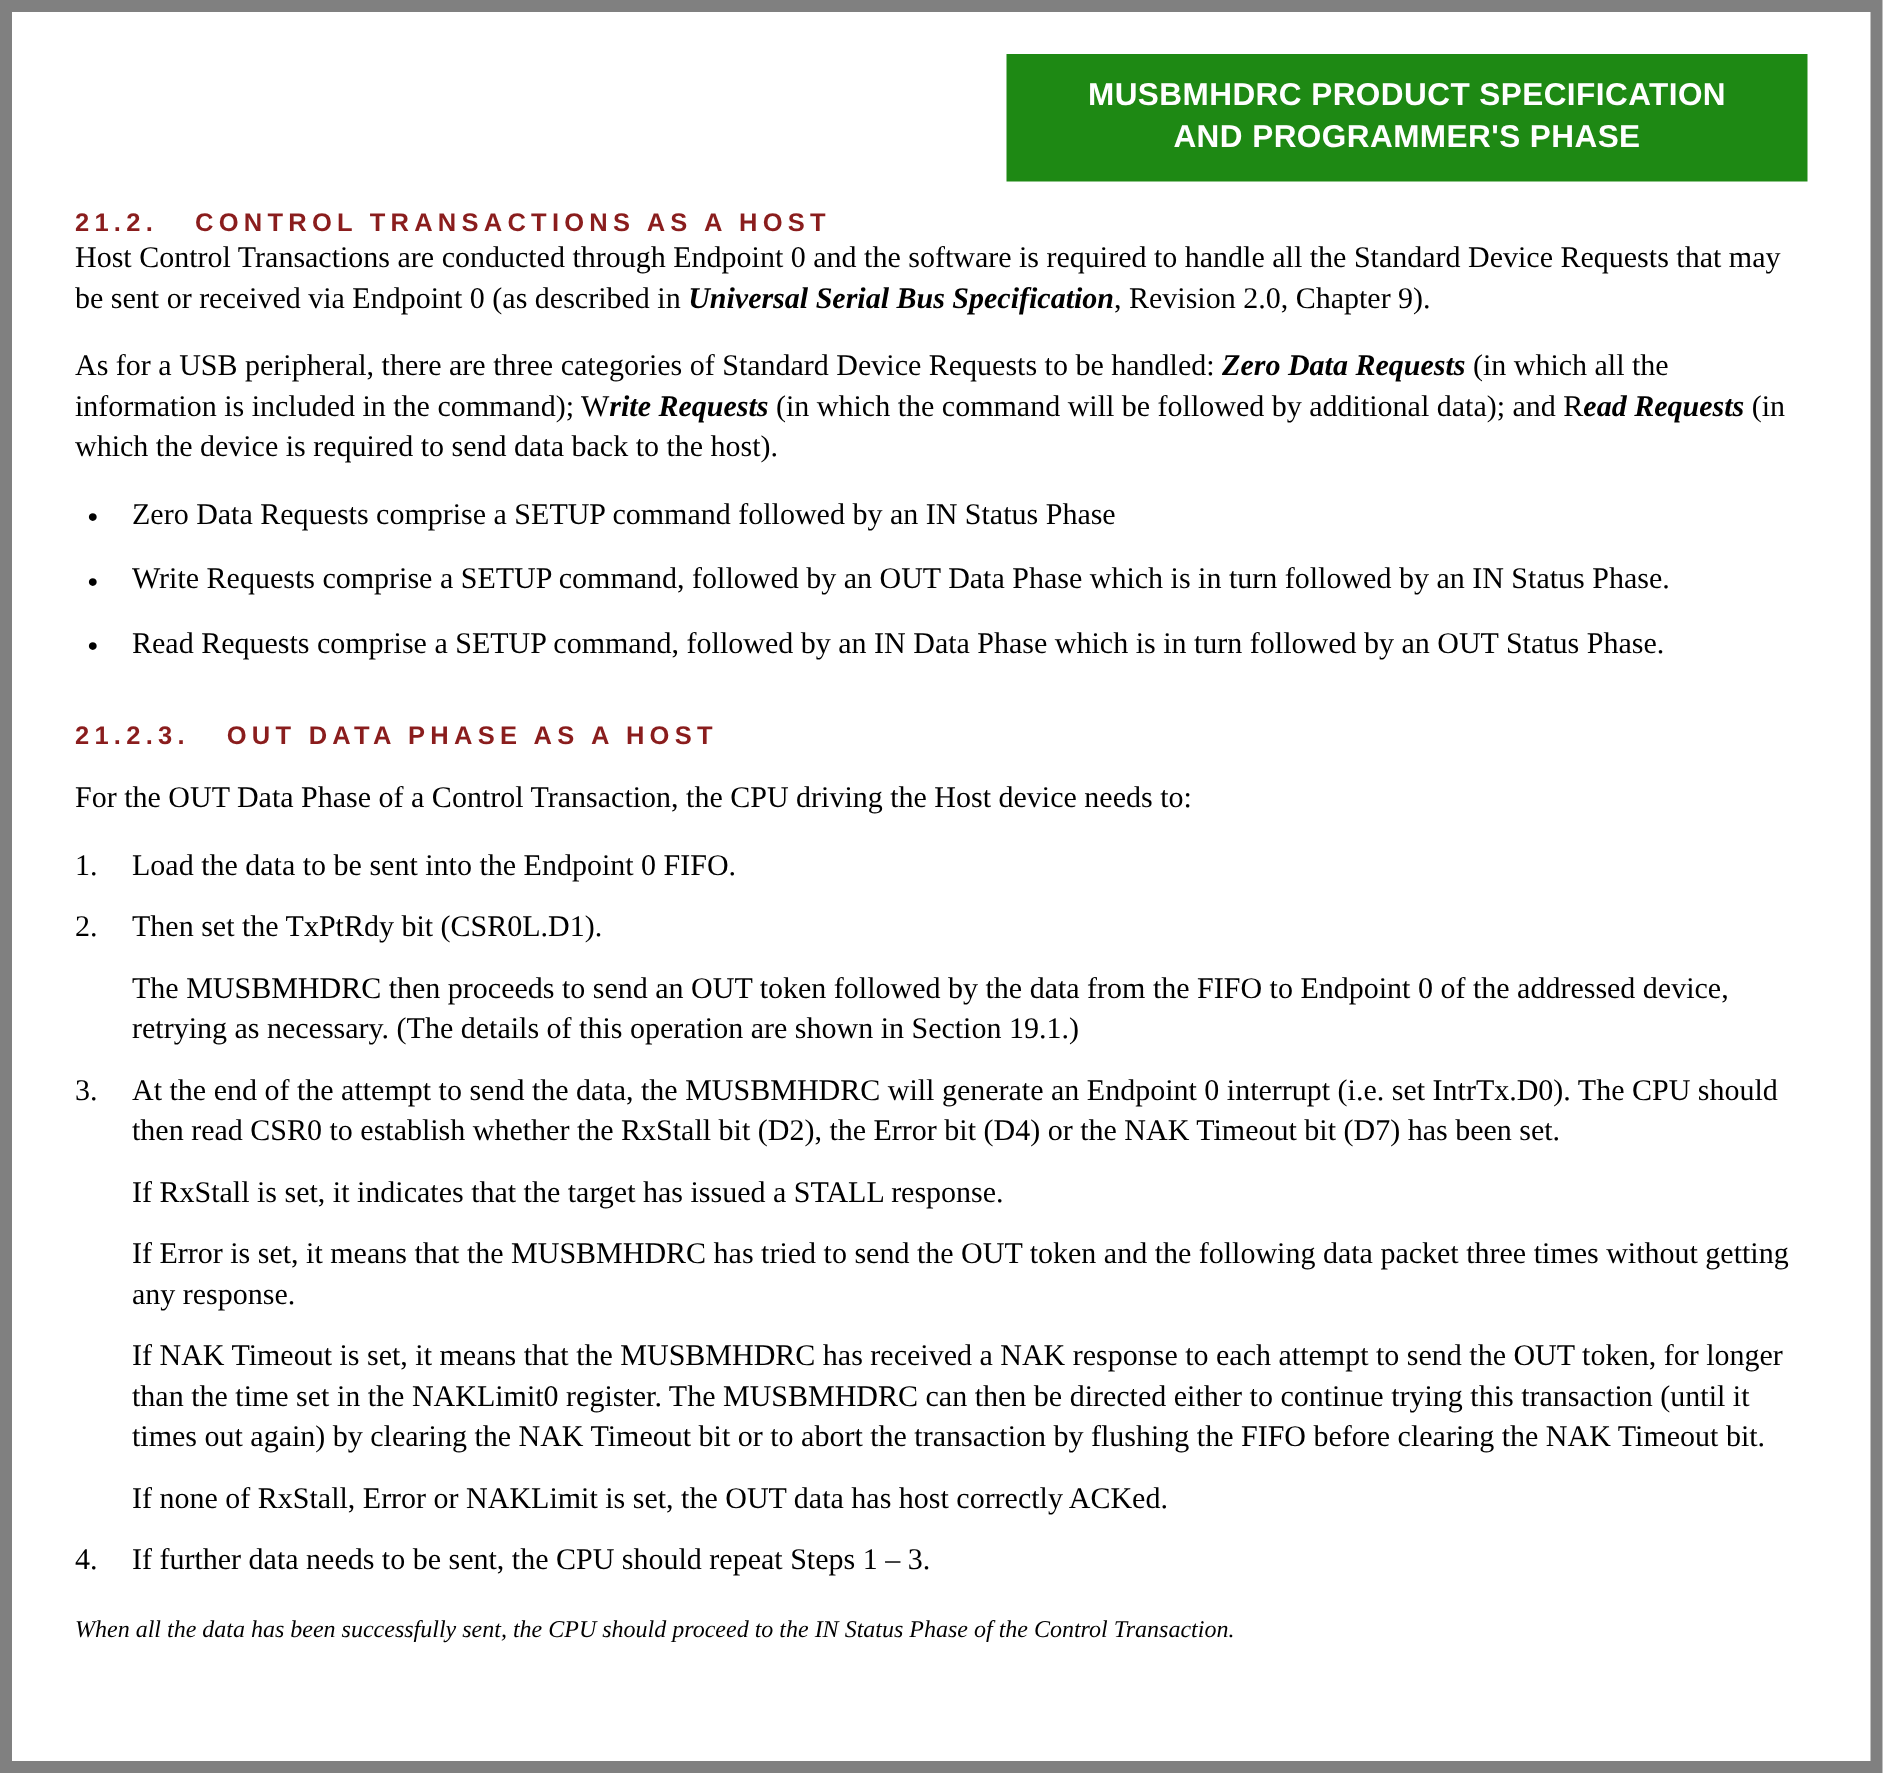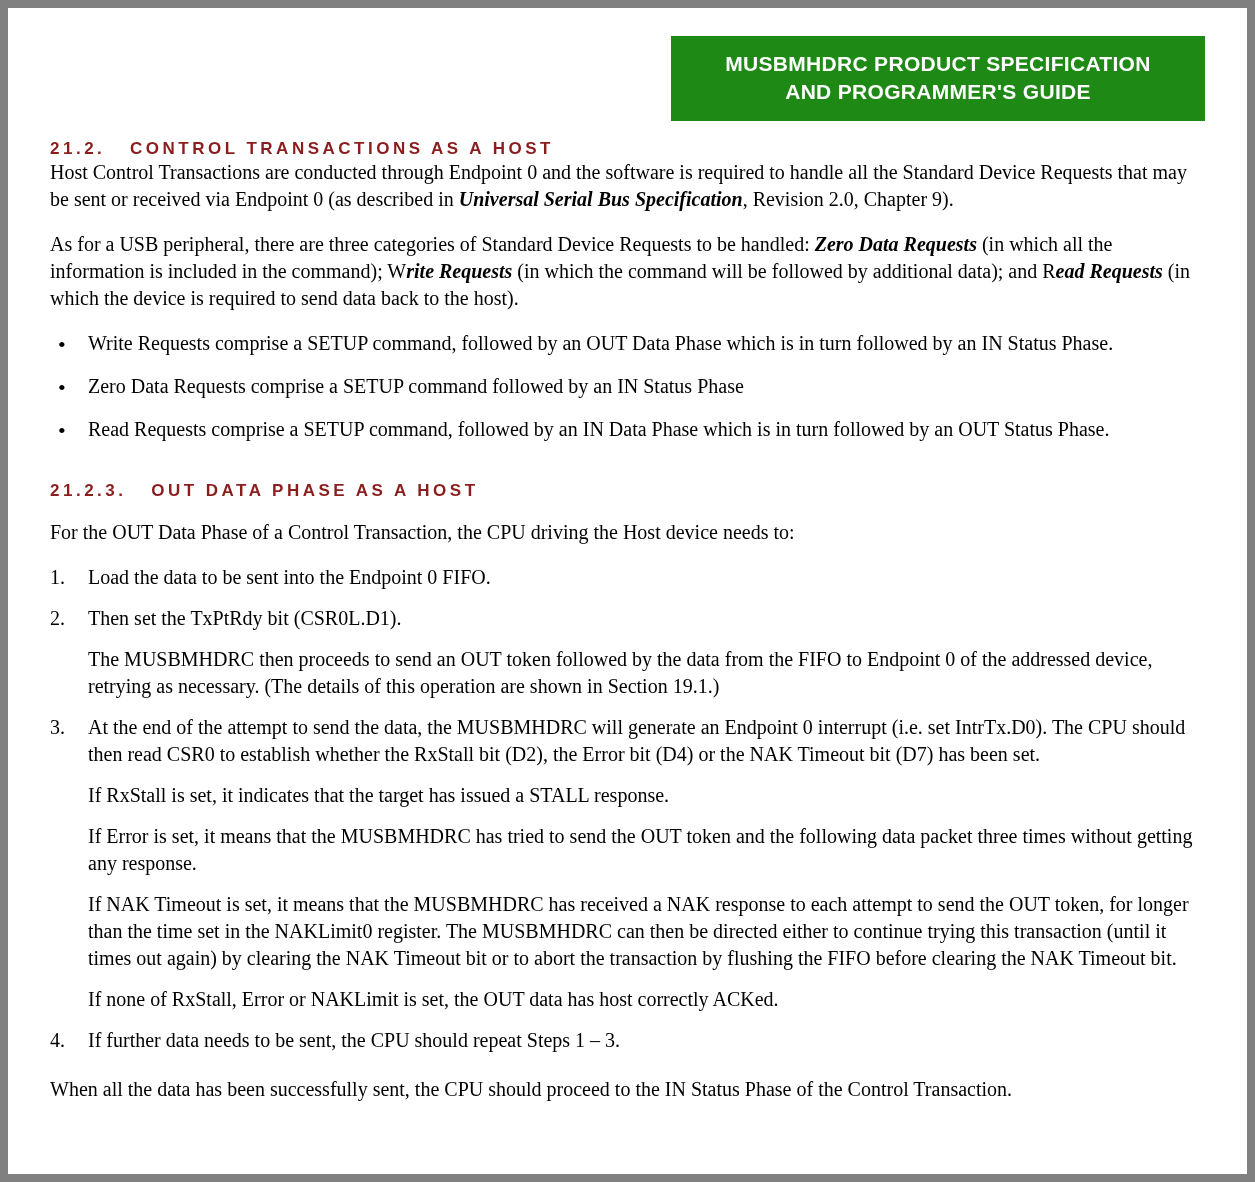--- a/index.html
+++ b/index.html
@@ -90,52 +90,53 @@
       content: counter(step) ".";
       position: absolute;
       left: 0;
       top: 0;
     }
     ol.num-list > li .sub-para {
       margin-top: 14px;
       display: block;
     }
     .closing-text {
-      font-size: 20px;
+      font-size: 16px;
       line-height: 1.35;
       margin-top: 22px;
+      font-style: italic;
     }
   </style>
 </head>
 <body>
 
 <div class="page">
 
   <div class="header-banner">
     <span>MUSBMHDRC PRODUCT SPECIFICATION</span><br>
-    <span>AND PROGRAMMER'S GUIDE</span>
+    <span>AND PROGRAMMER'S PHASE</span>
   </div>
   <div class="clear"></div>
 
   <h2 class="section-heading">
     <span>21.2.</span>&nbsp;&nbsp;
     <span>CONTROL TRANSACTIONS AS A HOST</span>
   </h2>
 
   <p class="body-text">
     <span>Host Control Transactions are conducted through Endpoint 0 and the software is required to handle all the Standard Device Requests that may be sent or received via Endpoint 0 (as described in </span><span class="italic">Universal Serial Bus Specification</span><span>, Revision 2.0, Chapter 9).</span>
   </p>
 
   <p class="body-text">
     <span>As for a USB peripheral, there are three categories of Standard Device Requests to be handled: </span><span class="italic">Zero Data Requests</span><span> (in which all the information is included in the command); W</span><span class="italic">rite Requests</span><span> (in which the command will be followed by additional data); and R</span><span class="italic">ead Requests</span><span> (in which the device is required to send data back to the host).</span>
   </p>
 
   <ul class="bullet-list">
+    <li>Zero Data Requests comprise a SETUP command followed by an IN Status Phase</li>
     <li>Write Requests comprise a SETUP command, followed by an OUT Data Phase which is in turn followed by an IN Status Phase.</li>
-    <li>Zero Data Requests comprise a SETUP command followed by an IN Status Phase</li>
     <li>Read Requests comprise a SETUP command, followed by an IN Data Phase which is in turn followed by an OUT Status Phase.</li>
   </ul>
 
   <h3 class="subsection-heading">
     <span>21.2.3.</span>&nbsp;&nbsp;
     <span>OUT DATA PHASE AS A HOST</span>
   </h3>
 
   <p class="body-text">For the OUT Data Phase of a Control Transaction, the CPU driving the Host device needs to:</p>
 

